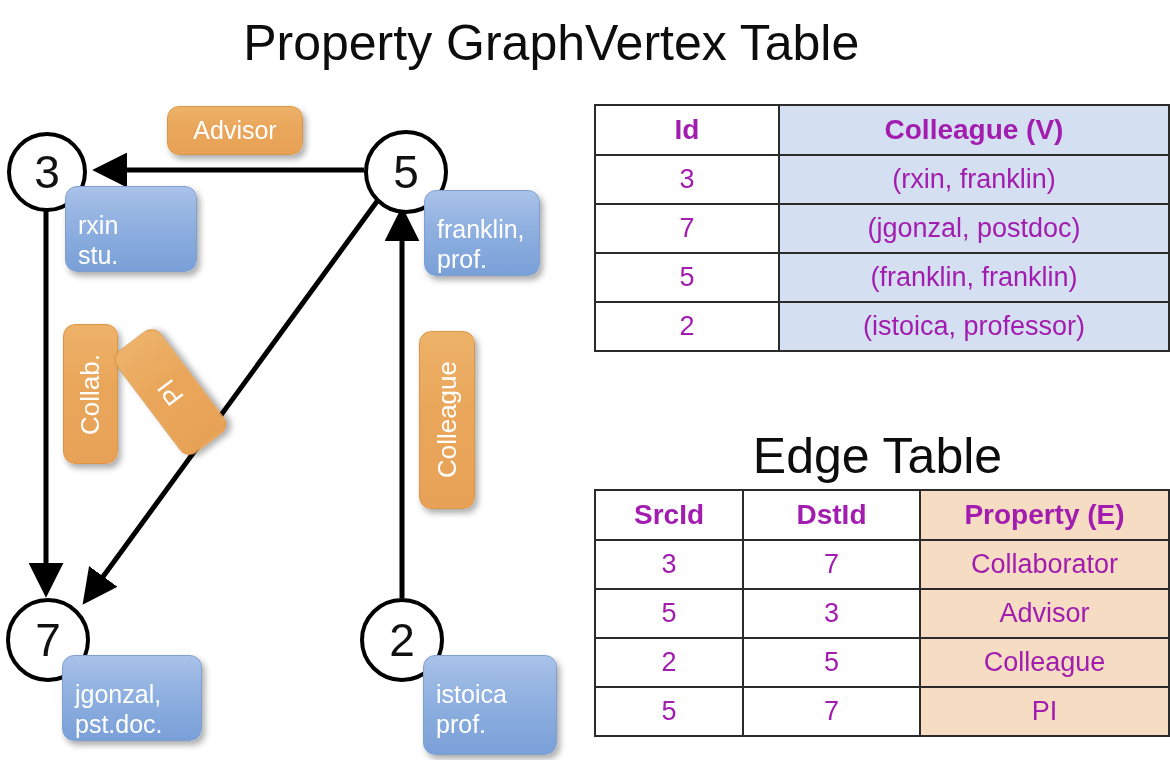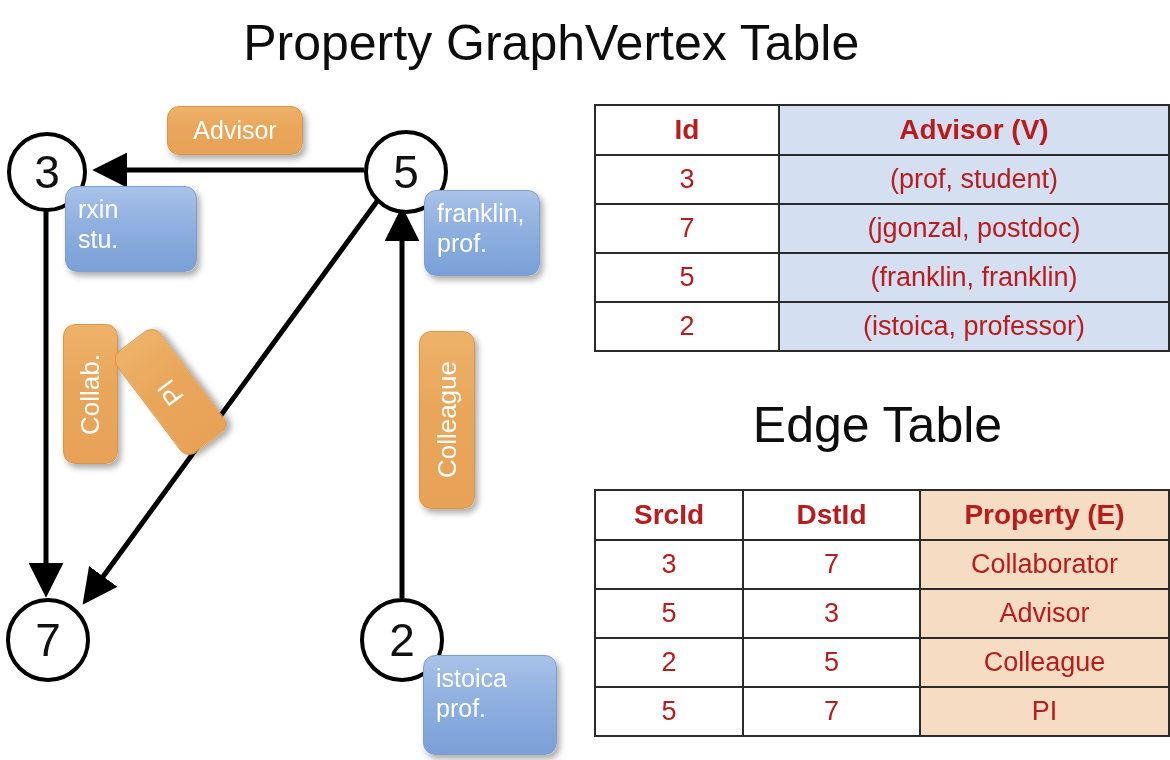--- a/index.html
+++ b/index.html
@@ -21,21 +21,21 @@
     position: absolute;
     font-weight: 400;
     font-size: 50px;
     line-height: 1;
     color: #0d0d0d;
     white-space: nowrap;
     letter-spacing: 0px;
   }
   #title-property-graph { left: 0; top: 18px; width: 585px; text-align: right; }
   #title-vertex-table   { left: 585px; top: 18px; width: 585px; text-align: left; }
-  #title-edge-table     { left: 585px; top: 400px; width: 585px; text-align: center; }
+  #title-edge-table     { left: 585px; top: 431px; width: 585px; text-align: center; }
 
   
   #graph-panel {
     position: absolute;
     left: 0; top: 0;
     width: 585px; height: 760px;
   }
   #graph-svg {
     position: absolute;
     left: 0; top: 0;
@@ -56,21 +56,21 @@
     z-index: 4;
   }
 
   .prop-box {
     position: absolute;
     border-radius: 12px;
     box-sizing: border-box;
     color: #ffffff;
     z-index: 6;
     box-shadow: 3px 4px 6px rgba(0,0,0,0.33);
-    padding: 8px 12px;
+    padding: 24px 12px;
     font-size: 25px;
     line-height: 1.18;
   }
   .prop-box.blue {
     background: linear-gradient(to bottom, #a9c2e8 0%, #8fb0e0 45%, #7aa0d8 100%);
     border: 1px solid #7f9fd0;
   }
   .prop-box.orange {
     background: linear-gradient(to bottom, #edb269 0%, #e9a65a 45%, #e8a257 100%);
     border: 1px solid #dd9645;
@@ -97,21 +97,21 @@
   .data-table {
     position: absolute;
     border-collapse: collapse;
     table-layout: fixed;
   }
   .data-table td, .data-table th {
     border: 2px solid #2b2b2b;
     text-align: center;
     font-weight: 400;
     font-size: 27px;
-    color: #b91c1c;
+    color: #a21caf;
     padding: 0;
     height: 47px;
   }
   .data-table th {
     font-weight: bold;
     font-size: 28px;
     height: 48px;
   }
   .cell-blue { background: #d4dff1; }
   .cell-orange { background: #f6dcc3; margin-left: 44px; }
@@ -157,20 +157,24 @@
   <div class="prop-box blue" style="left:65px; top:186px; width:132px; height:86px;">
     <div>rxin</div>
     <div>stu.</div>
   </div>
 
   <div class="prop-box blue" style="left:424px; top:190px; width:116px; height:86px;">
     <div>franklin,</div>
     <div>prof.</div>
   </div>
 
+  <div class="prop-box blue" style="left:62px; top:655px; width:140px; height:86px;">
+    <div>jgonzal,</div>
+    <div>pst.doc.</div>
+  </div>
 
   <div class="prop-box blue" style="left:423px; top:655px; width:134px; height:100px;">
     <div>istoica</div>
     <div>prof.</div>
   </div>
 
   <div class="prop-box orange" style="left:167px; top:106px; width:136px; height:49px; display:flex; align-items:center; justify-content:center; padding:0;">
     <span>Advisor</span>
   </div>
 
@@ -189,27 +193,27 @@
 </div>
 
 <table class="data-table" id="vertex-table" style="left:594px; top:104px; width:574px;">
   <colgroup>
     <col style="width:184px;">
     <col style="width:390px;">
   </colgroup>
   <thead>
     <tr>
       <th>Id</th>
-      <th class="cell-blue">Advisor (V)</th>
+      <th class="cell-blue">Colleague (V)</th>
     </tr>
   </thead>
   <tbody>
     <tr>
       <td>3</td>
-      <td class="cell-blue">(prof, student)</td>
+      <td class="cell-blue">(rxin, franklin)</td>
     </tr>
     <tr>
       <td>7</td>
       <td class="cell-blue">(jgonzal, postdoc)</td>
     </tr>
     <tr>
       <td>5</td>
       <td class="cell-blue">(franklin, franklin)</td>
     </tr>
     <tr>

